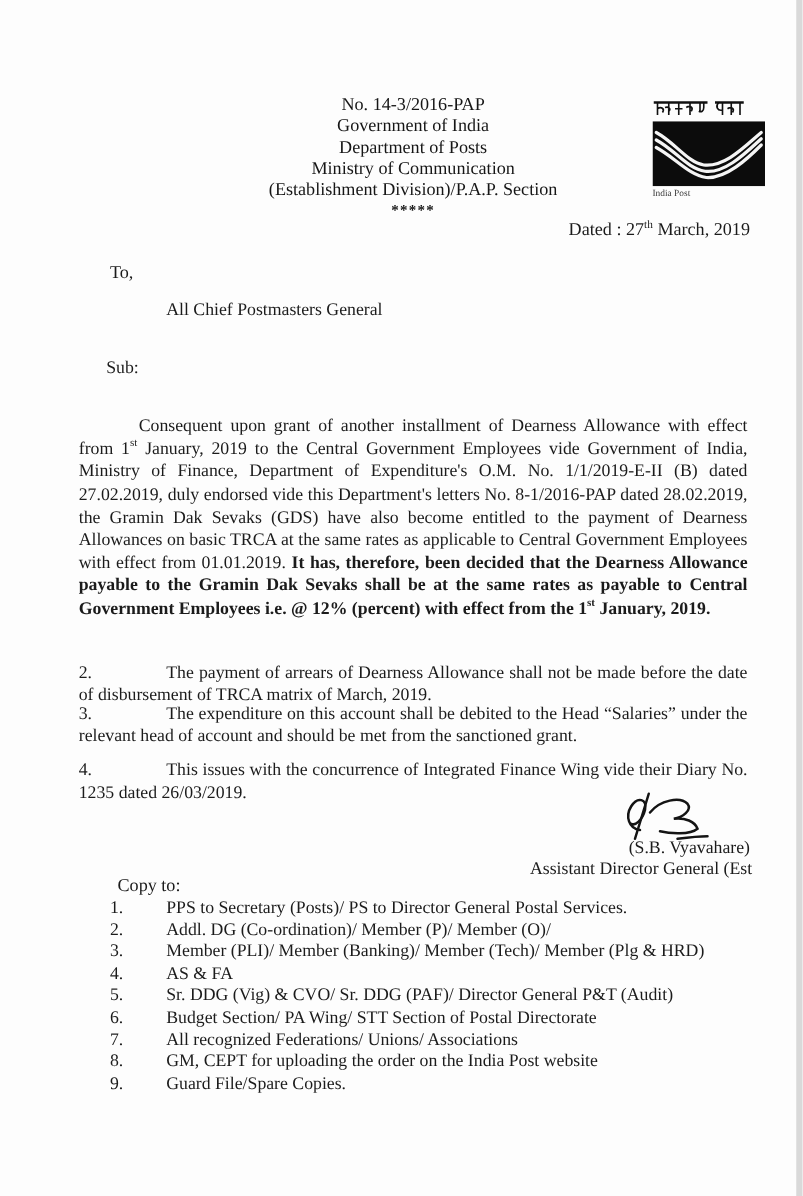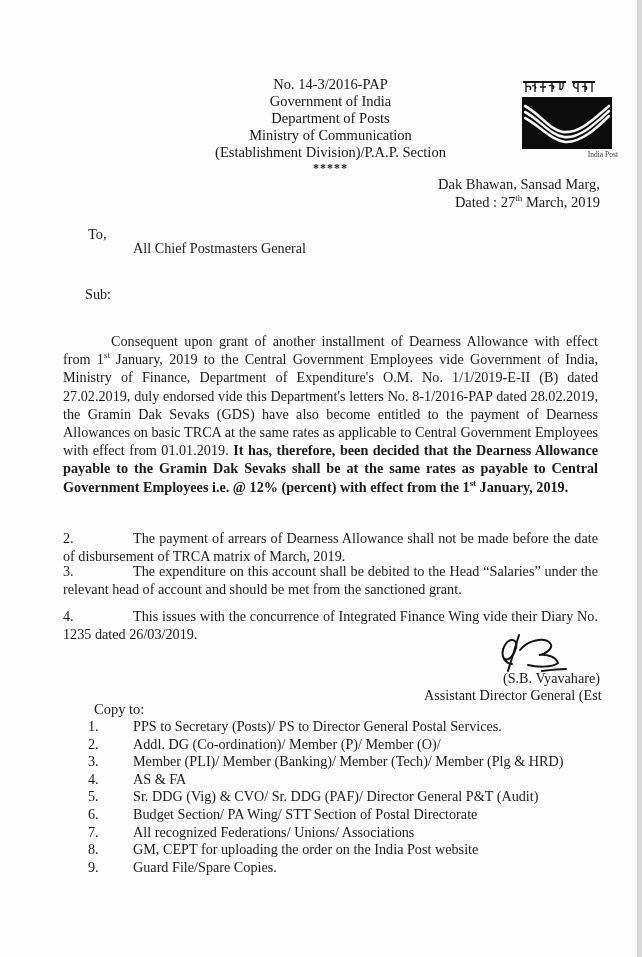--- a/index.html
+++ b/index.html
@@ -13,27 +13,27 @@
   .abs{position:absolute;}
   .edge-strip{right:0;top:0;width:5px;height:957px;background:#d9d9d9;}
 
   
   .header-block{left:63px;top:76px;width:535px;text-align:center;font-size:14.5px;line-height:17px;color:#161616;}
   .header-block .stars{letter-spacing:1px;font-weight:bold;font-size:12px;line-height:15px;}
 
   
   .logo-block{left:522px;top:80px;width:96px;}
   .logo-block svg{display:block;}
-  .logo-caption{font-size:7.5px;color:#3a3a3a;text-align:right;line-height:9px;margin-top:1px;font-family:"Liberation Serif",serif;}
+  .logo-caption{font-size:7.5px;color:#3a3a3a;text-align:left;line-height:9px;margin-top:1px;font-family:"Liberation Serif",serif;}
 
   
   .address-block{left:298px;top:176px;width:302px;text-align:right;font-size:14.5px;line-height:17.5px;}
 
   
-  .to-label{left:88px;top:226px;font-size:14.5px;}
+  .to-label{left:88px;top:210px;font-size:14.5px;}
   .recipients{left:133px;top:241px;width:440px;font-size:14.2px;line-height:15.8px;}
 
   
   .subject-block{left:63px;top:286px;width:535px;font-size:14.2px;line-height:16.5px;}
   .subject-label{position:absolute;left:22px;top:0;}
   .subject-text{margin-left:70px;width:465px;text-align:justify;}
 
   
   .para{position:absolute;left:63px;width:535px;font-size:14.2px;line-height:18.2px;text-align:justify;margin:0;}
   .para1{top:332px;text-indent:48px;}
@@ -91,21 +91,20 @@
     <g stroke="#f5f5f5" fill="none" stroke-width="2.6" stroke-linecap="round">
       <path d="M3,9  C18,17 28,33 41,35 C58,37 74,20 87,9"></path>
       <path d="M3,15 C18,23 28,38 42,40 C58,42 75,25 87,14"></path>
       <path d="M3,21 C18,29 29,43 43,45 C59,46 76,30 87,19"></path>
     </g>
   </svg>
   <div class="logo-caption">India Post</div>
 </div>
 
 <div class="abs address-block">
-  <div>Dak Bhawan, Sansad Marg,</div>
   <div><span>Dated : 27</span><sup>th</sup><span> March, 2019</span></div>
 </div>
 
 <div class="abs to-label">To,</div>
 <div class="abs recipients">
   <div>All Chief Postmasters General</div>
 </div>
 
 <div class="abs subject-block">
   <span class="subject-label">Sub:</span>

